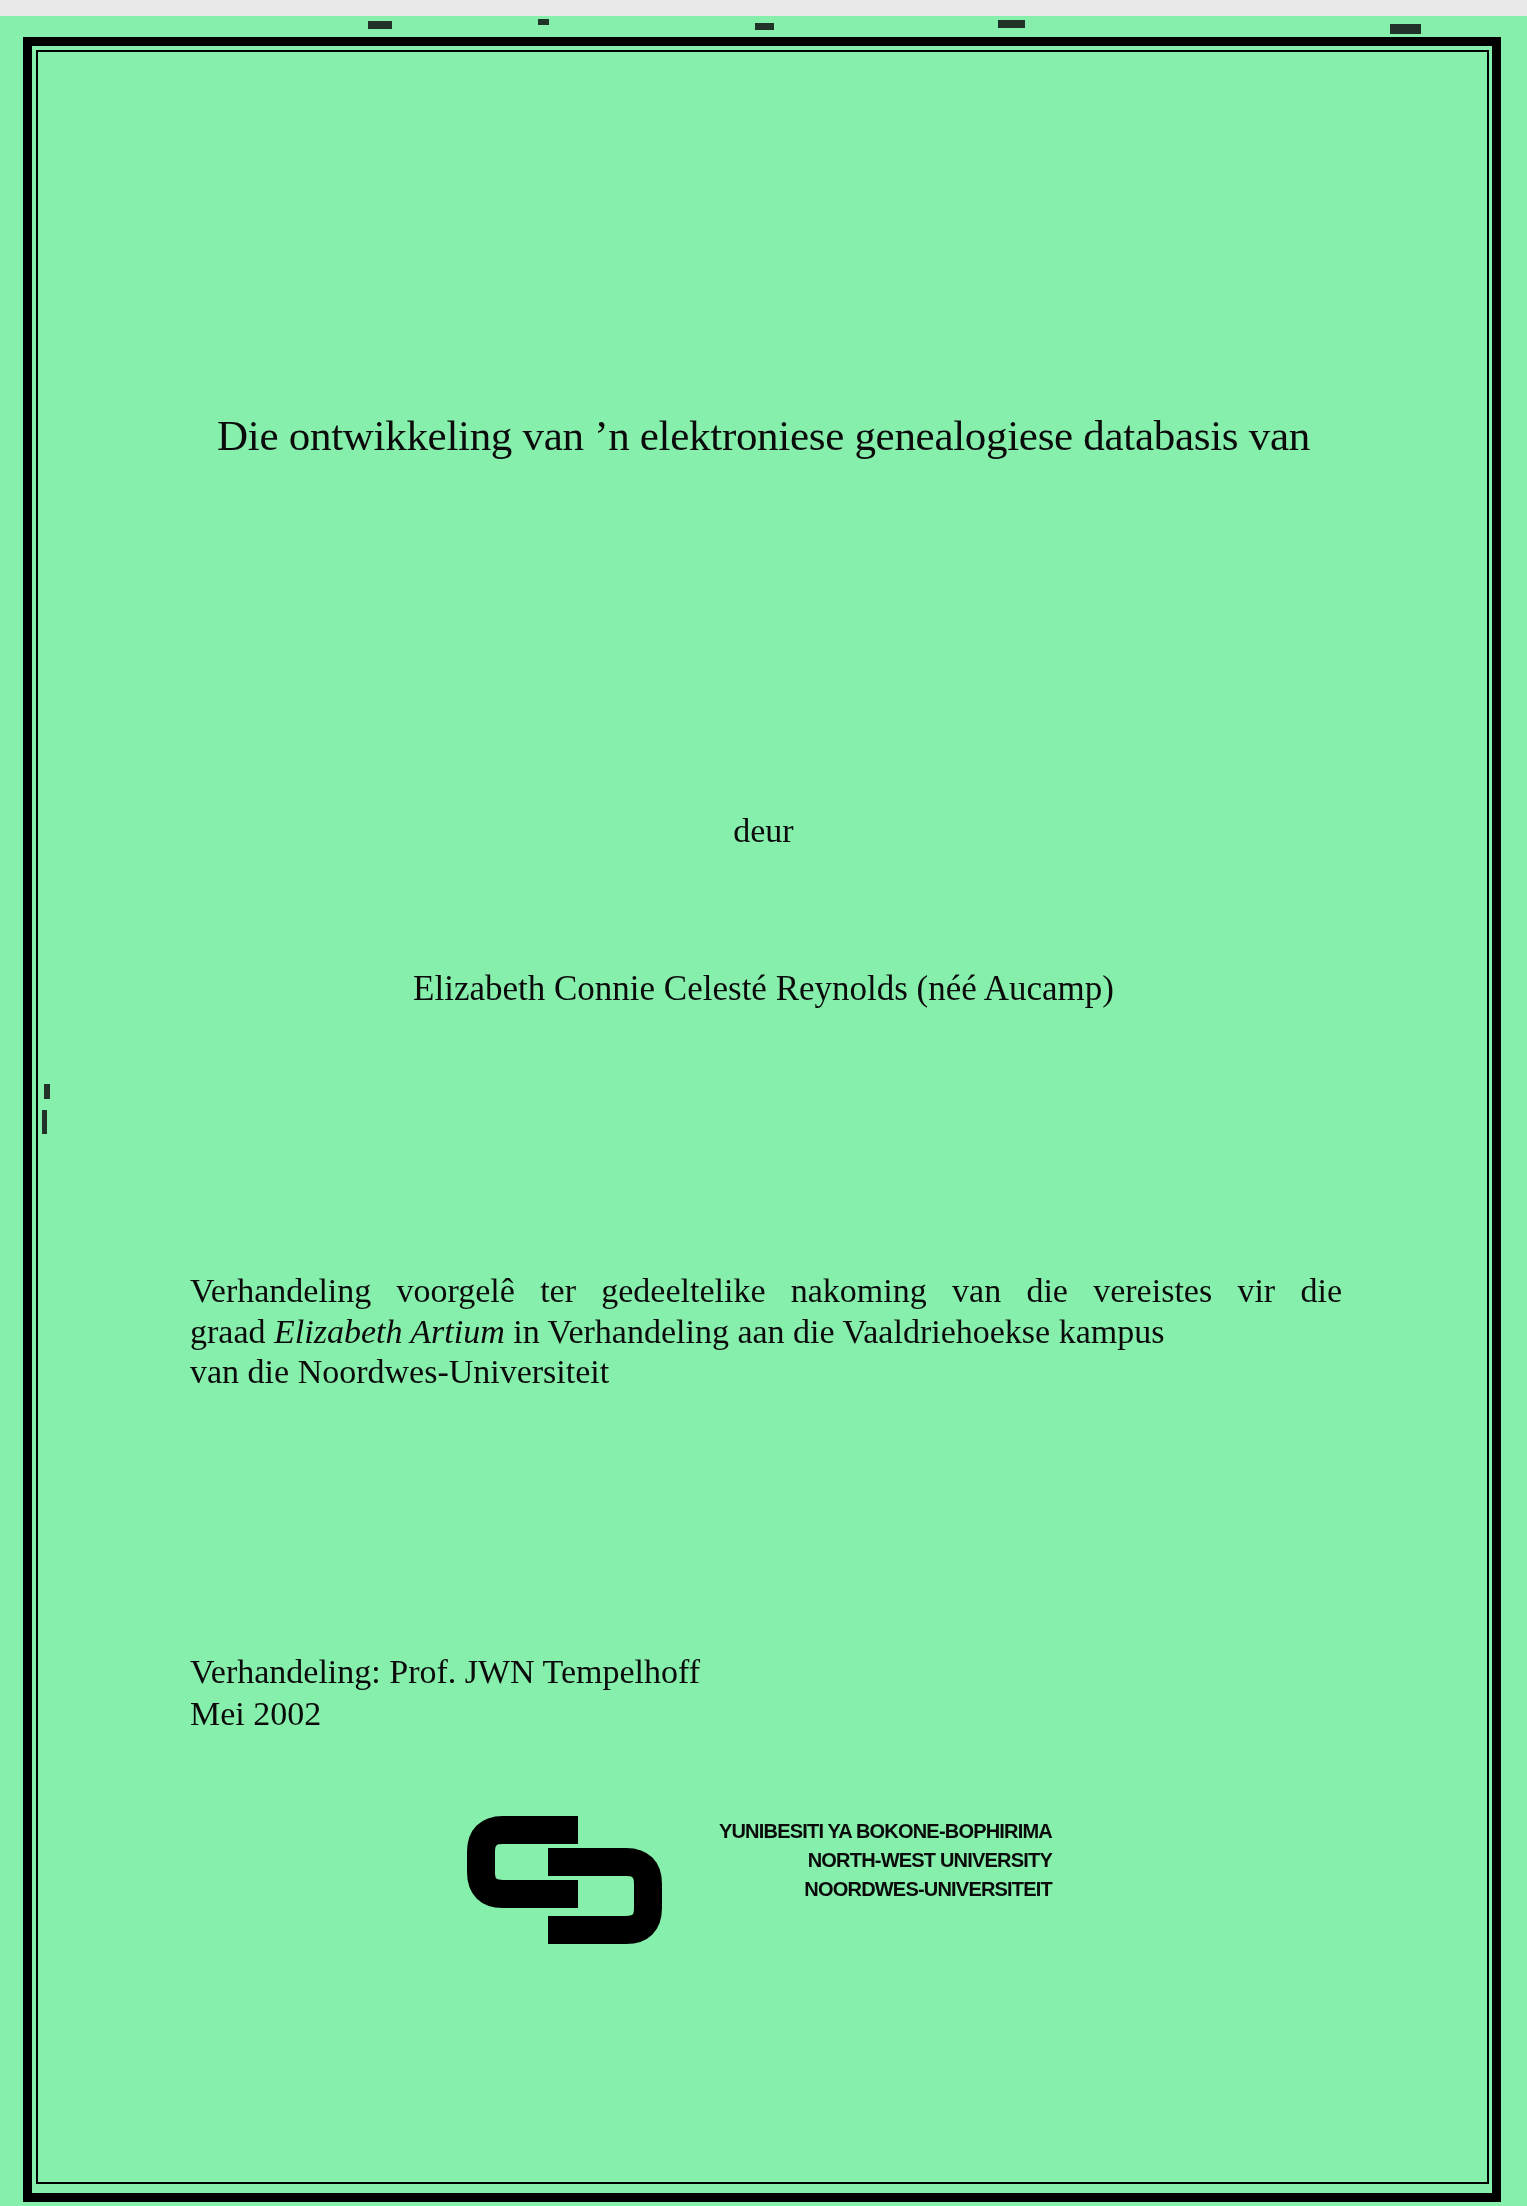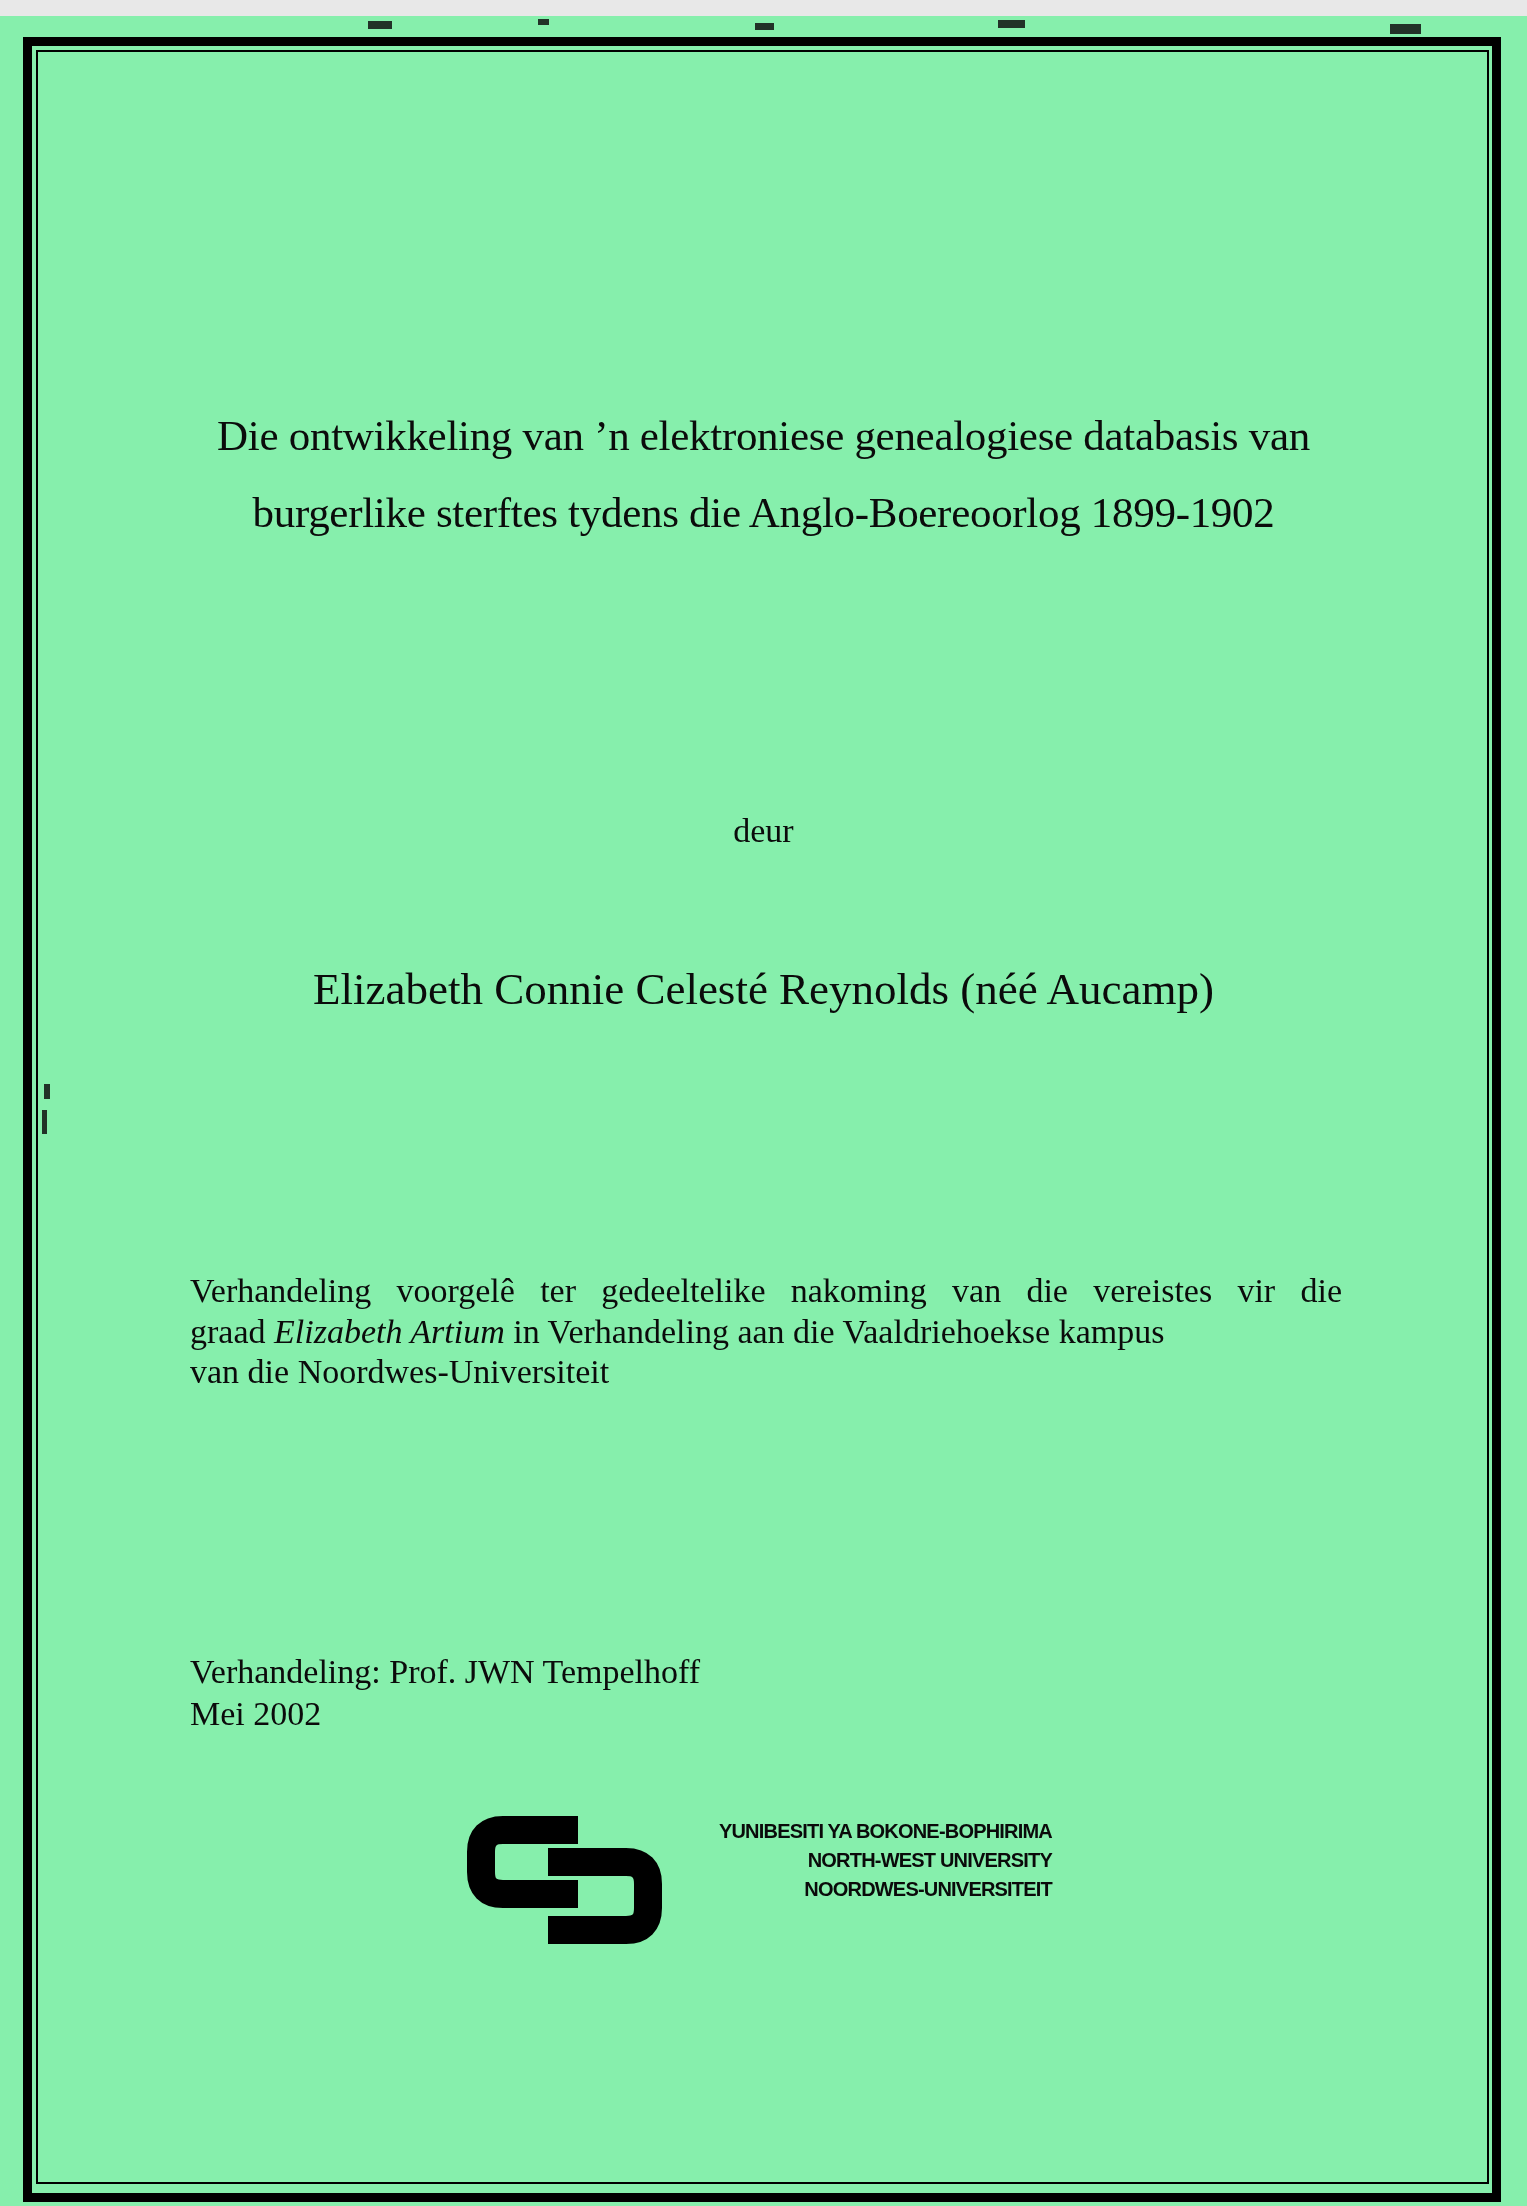--- a/index.html
+++ b/index.html
@@ -42,21 +42,21 @@
     position: absolute;
     left: 0; right: 0; top: 795px;
     text-align: center;
     font-size: 34px;
     line-height: 40px;
   }
   .author {
     position: absolute;
     left: 0; right: 0; top: 951px;
     text-align: center;
-    font-size: 45px;
+    font-size: 35px;
     line-height: 44px;
   }
   .submission {
     position: absolute;
     left: 190px; top: 1255px;
     width: 1152px;
     font-size: 34px;
     line-height: 40.5px;
   }
   .submission .justified {
@@ -103,21 +103,20 @@
   <div class="speck" style="left:44px;  top:1068px;width:6px; height:15px;"></div>
   <div class="speck" style="left:42px;  top:1094px;width:5px; height:24px;"></div>
   <div class="speck" style="left:104px; top:2194px;width:72px;height:5px;"></div>
   <div class="speck" style="left:262px; top:2196px;width:42px;height:5px;"></div>
 
   <div class="frame-outer"></div>
   <div class="frame-inner"></div>
 
   <div class="title-block">
     <div>Die ontwikkeling van ’n elektroniese genealogiese databasis van</div>
-    <div>burgerlike sterftes tydens die Anglo-Boereoorlog 1899-1902</div>
   </div>
 
   <div class="byline">deur</div>
 
   <div class="author">Elizabeth Connie Celesté Reynolds (néé Aucamp)</div>
 
   <div class="submission">
     <div class="justified">Verhandeling voorgelê ter gedeeltelike nakoming van die vereistes vir die</div>
     <div><span>graad </span><span class="ital">Elizabeth Artium</span><span> in Verhandeling aan die Vaaldriehoekse kampus</span></div>
     <div>van die Noordwes-Universiteit</div>

